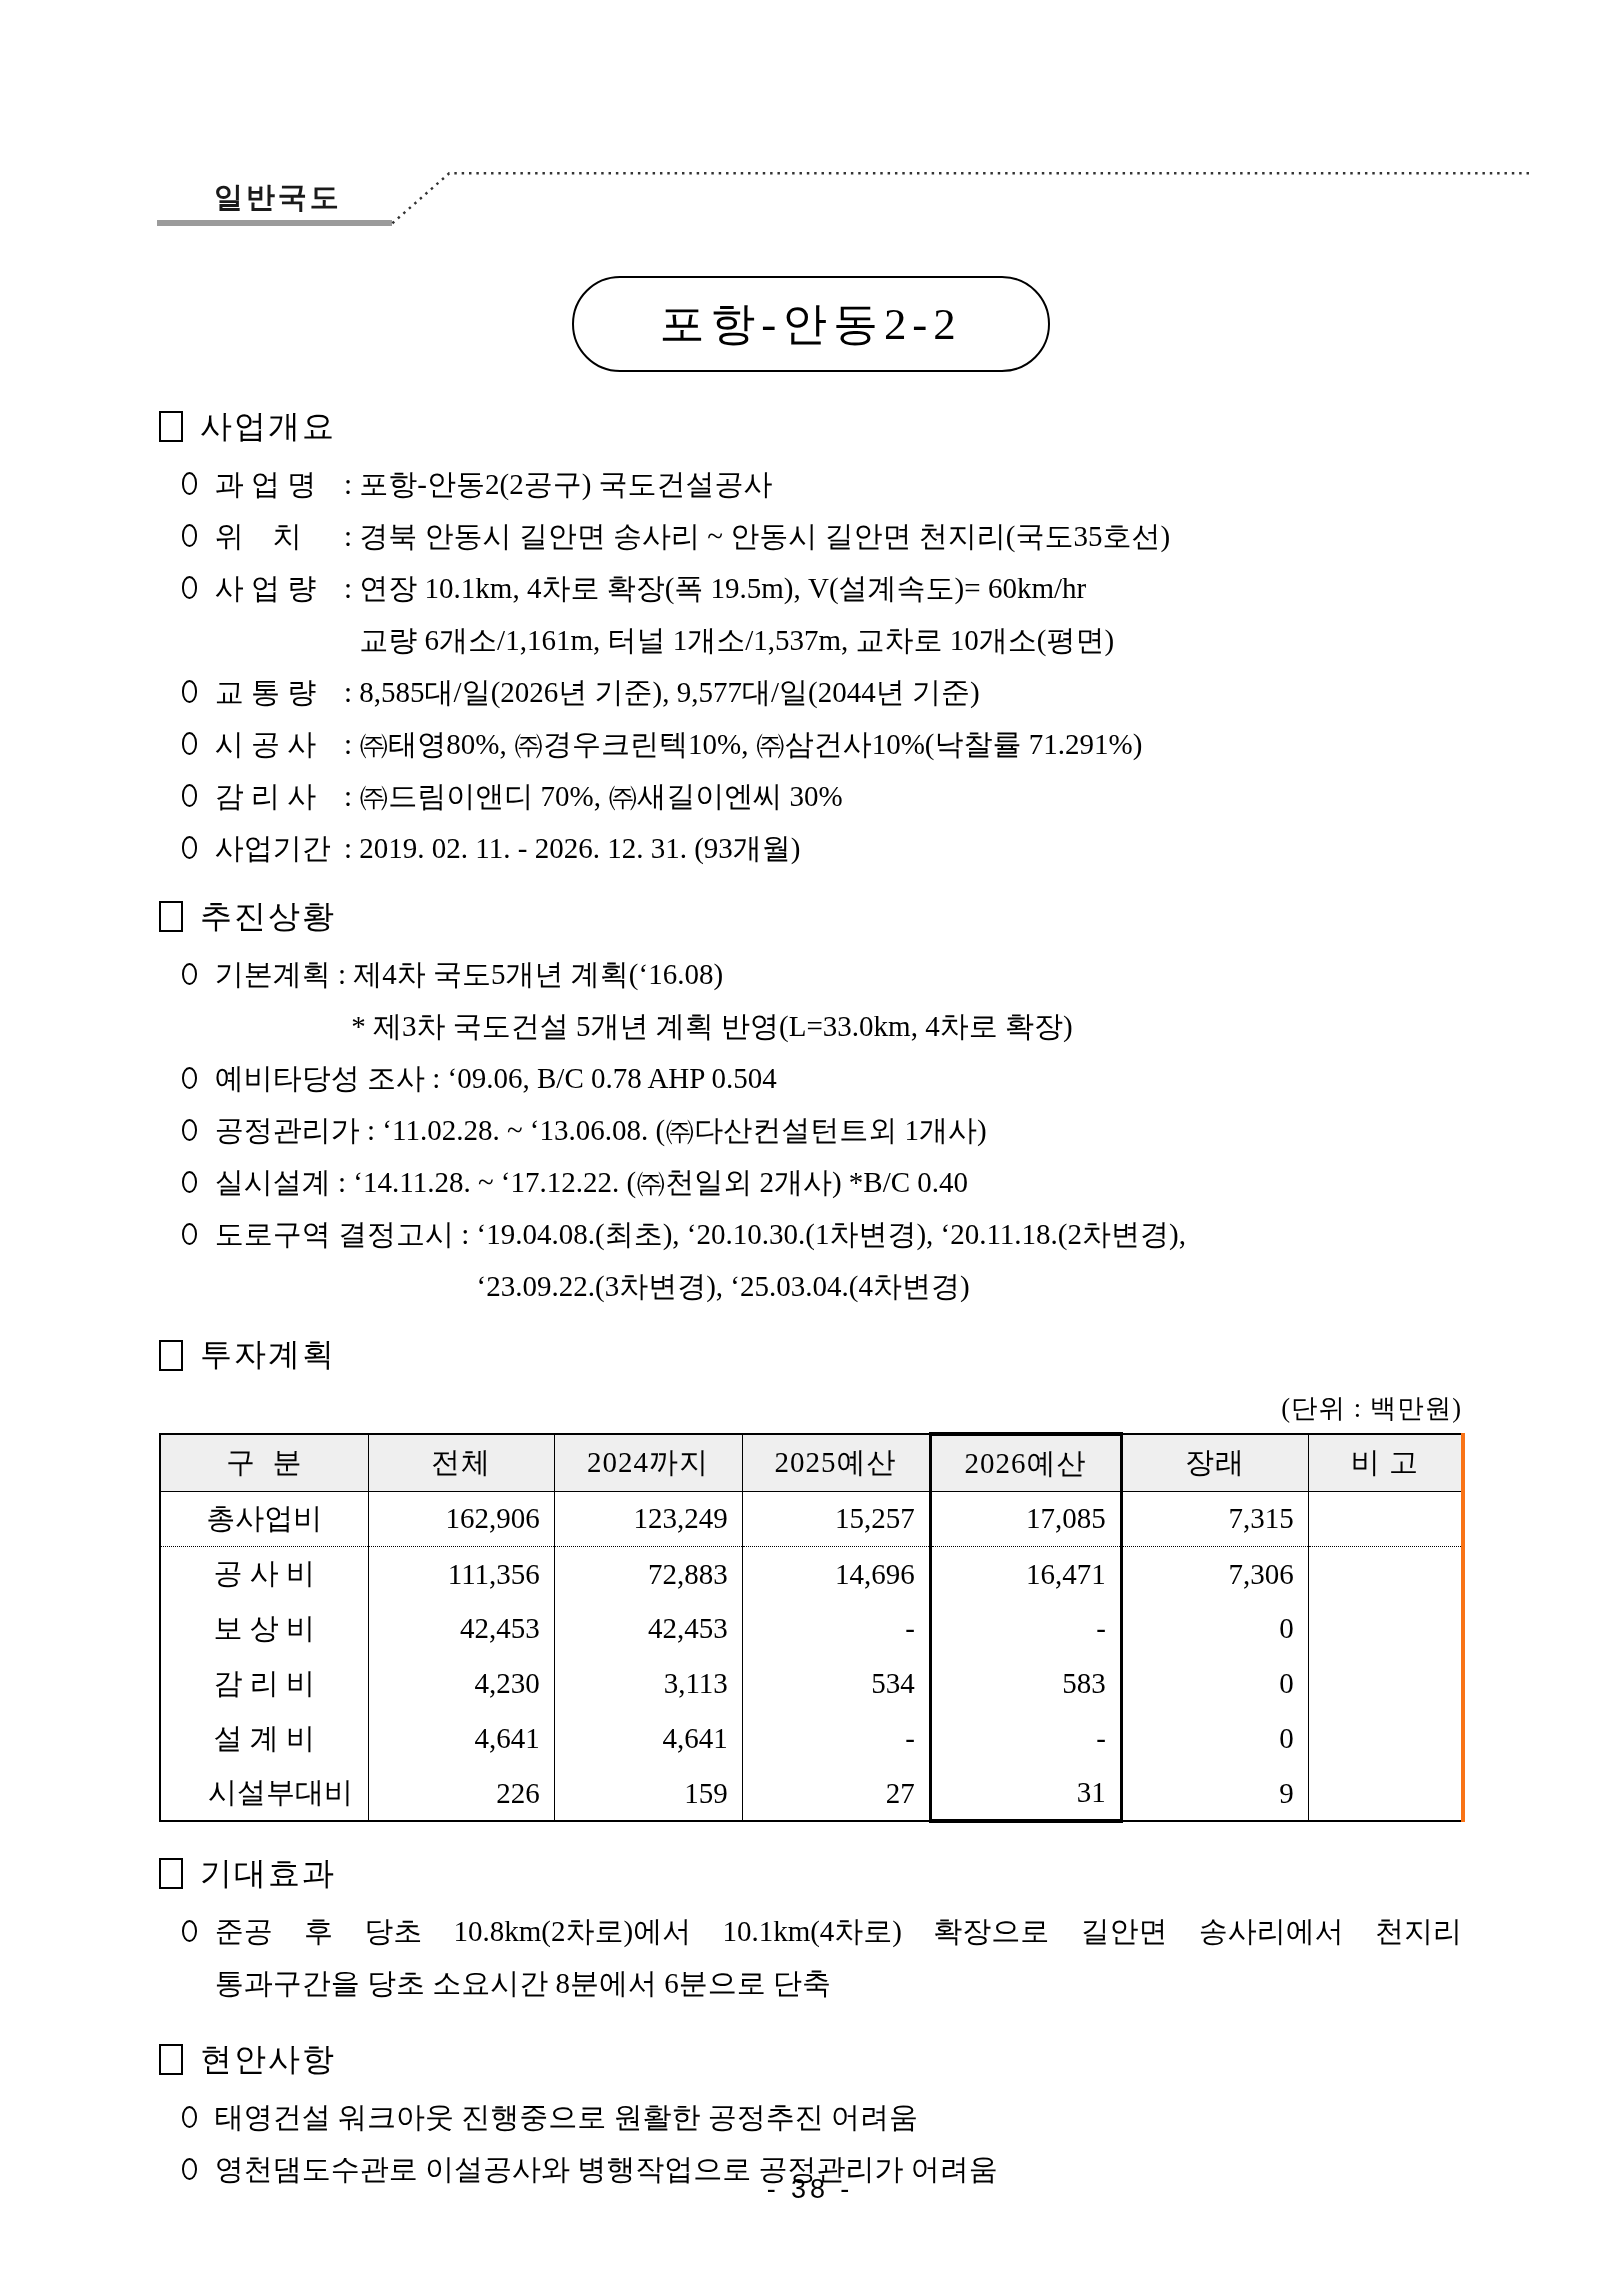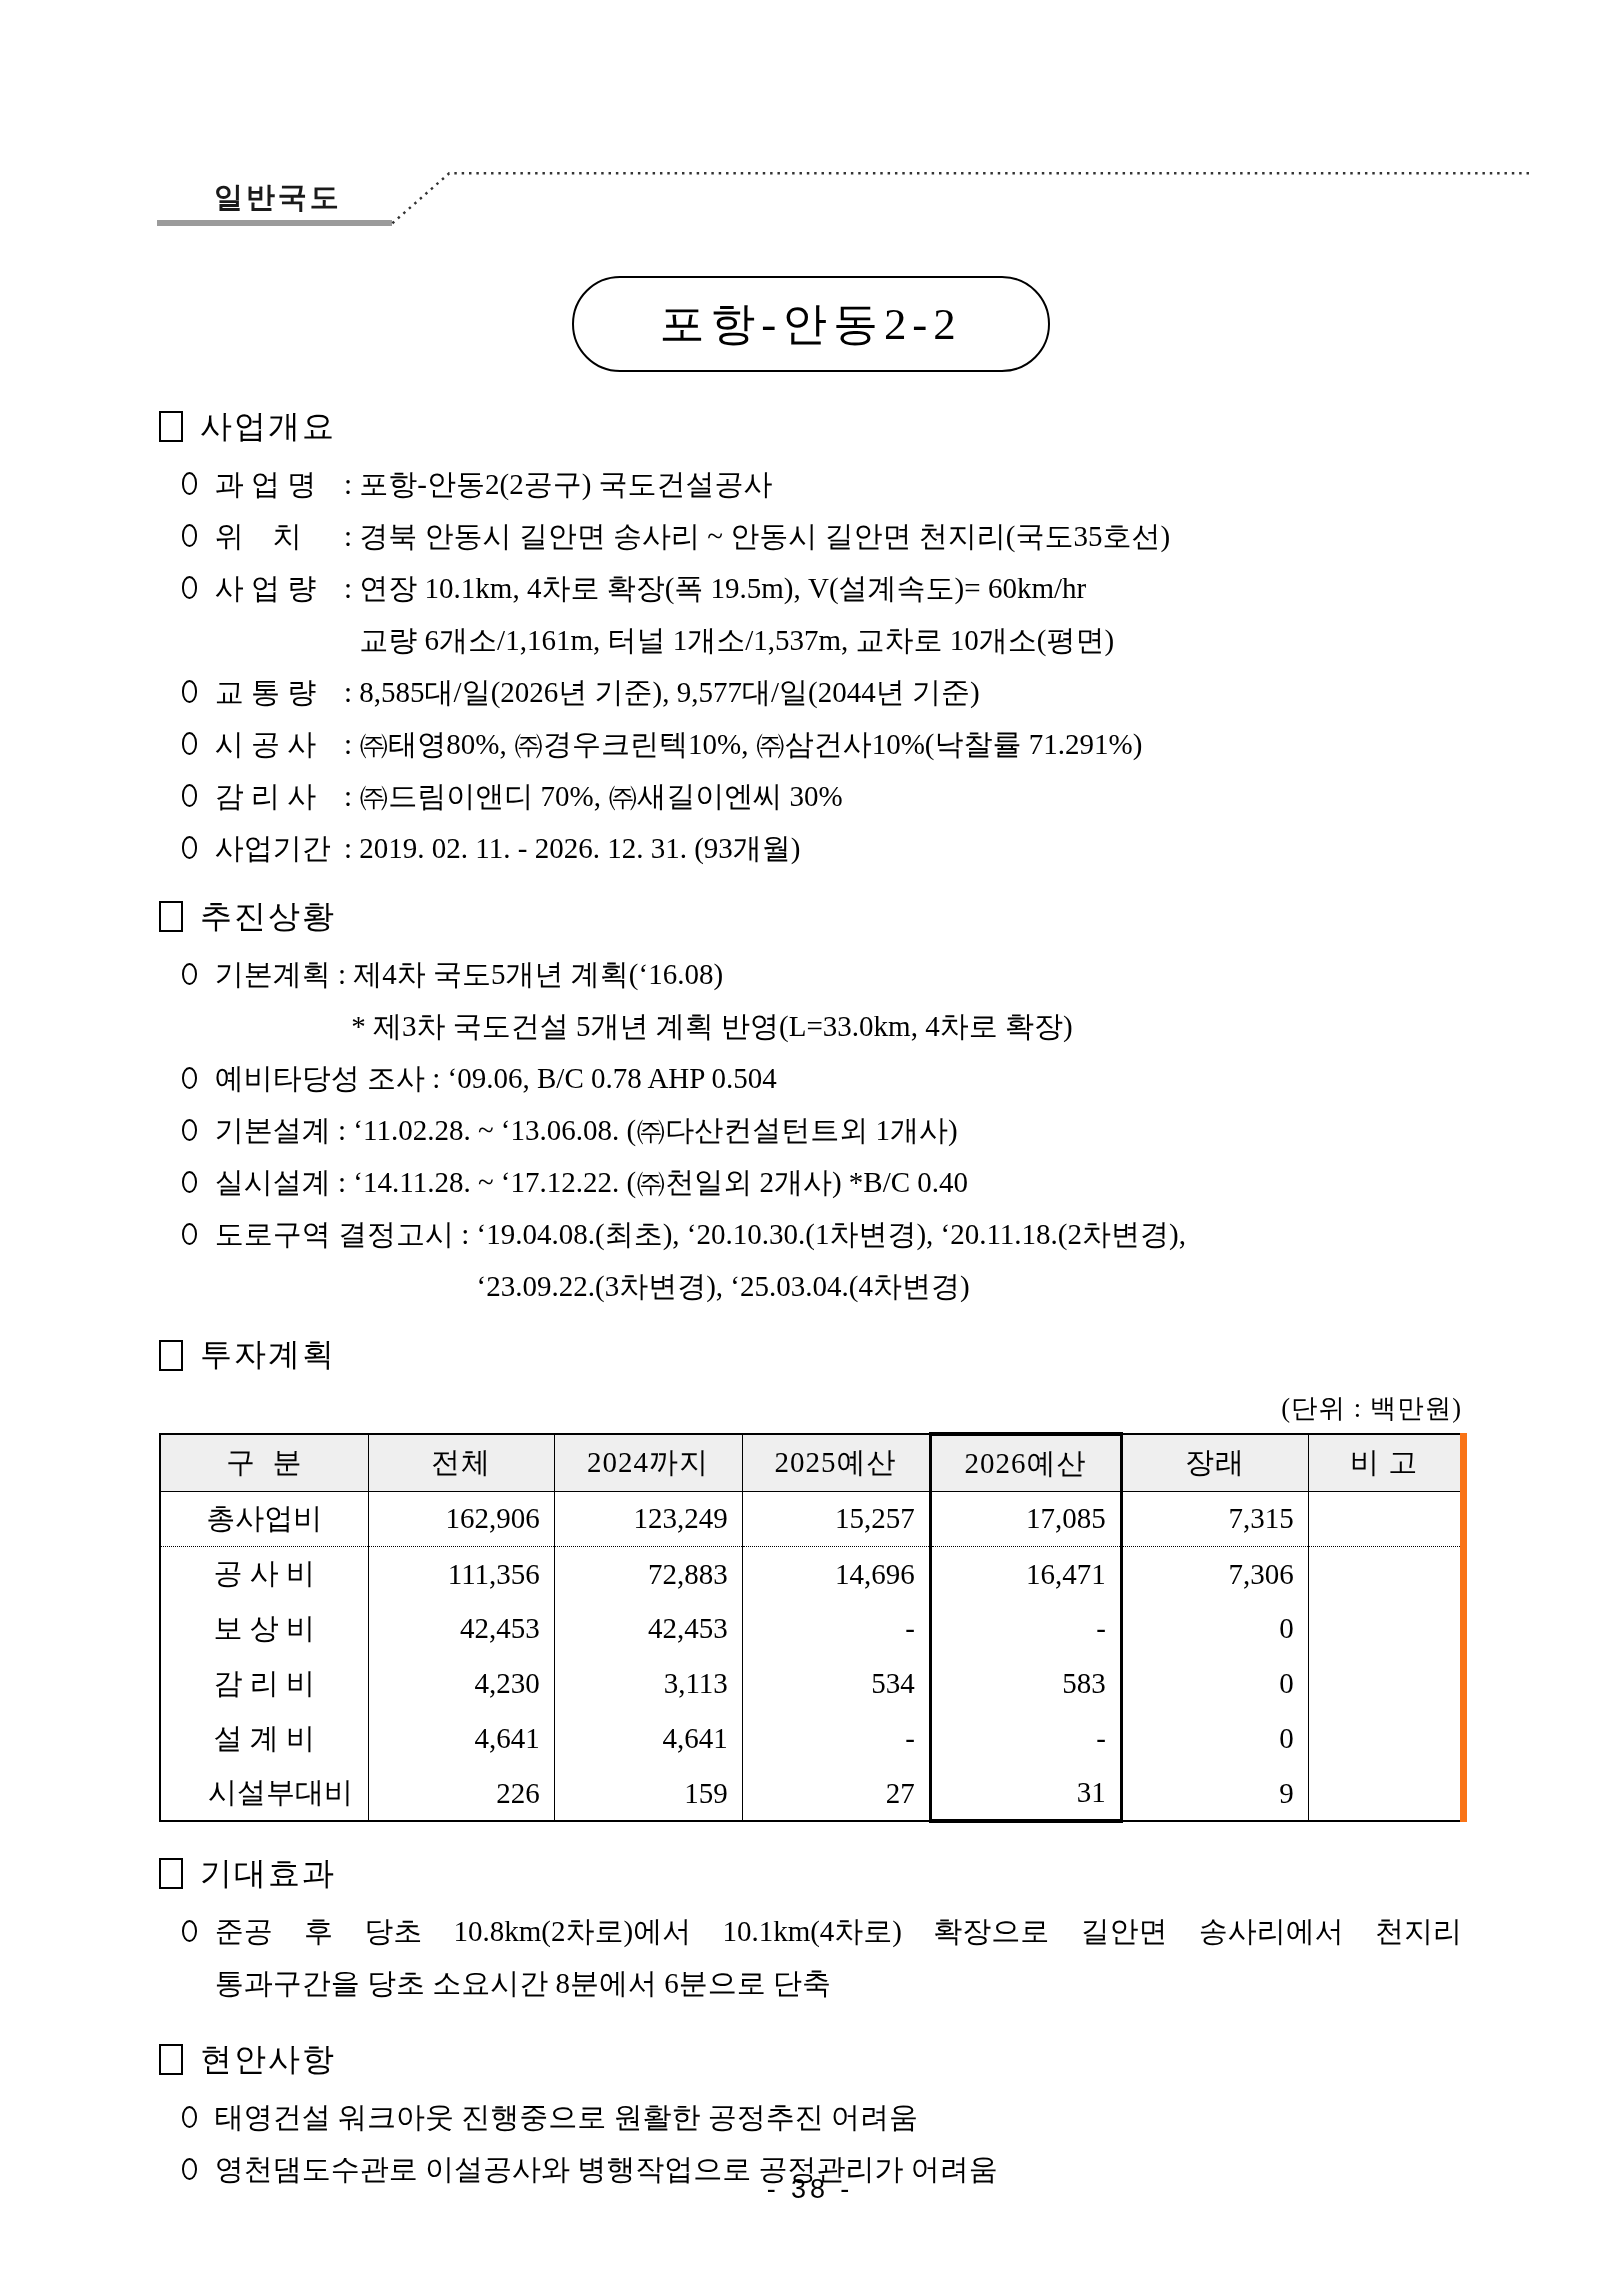--- a/index.html
+++ b/index.html
@@ -92,21 +92,21 @@
   table.inv thead th{
     background:#efefef;font-weight:500;
     border-top:2px solid #000;border-bottom:1px solid #000;
     text-align:center;white-space:pre;height:57px;letter-spacing:1px;
   }
   table.inv .c-label{text-align:center;white-space:pre;}
   table.inv .c-num{text-align:right;}
   table.inv tr.r-last td{border-bottom:2px solid #000;padding-left:46px;}
   table.inv tr.r-dotted td{border-bottom:1px dotted #000;}
   table.inv td.first,table.inv th.first{border-left:2px solid #000;}
-  table.inv td.last,table.inv th.last{border-right:7px solid #f97316;}
+  table.inv td.last,table.inv th.last{border-right:4px solid #f97316;}
   
   table.inv .hl{border-left:3.9px solid #000;border-right:3.9px solid #000;}
   table.inv th.hl{border-top:4.9px solid #000;}
   table.inv tr.r-last td.hl{border-bottom:4.9px solid #000;}
   
   .footer{
     position:absolute;left:0;bottom:86px;width:1620px;
     text-align:center;font-size:27px;letter-spacing:3.9px;
     font-family:"Liberation Sans","DejaVu Sans",sans-serif;
   }
@@ -210,21 +210,21 @@
       <div class="item">
         <span class="dot"></span>
         <span class="lbl">예비타당성 조사</span>
         <span class="colon"> : </span>
         <div class="txt">
           <div class="line">‘09.06, B/C 0.78 AHP 0.504</div>
         </div>
       </div>
       <div class="item">
         <span class="dot"></span>
-        <span class="lbl">기본설계</span>
+        <span class="lbl">공정관리가</span>
         <span class="colon"> : </span>
         <div class="txt">
           <div class="line">‘11.02.28. ~ ‘13.06.08. (㈜다산컨설턴트외 1개사)</div>
         </div>
       </div>
       <div class="item">
         <span class="dot"></span>
         <span class="lbl">실시설계</span>
         <span class="colon"> : </span>
         <div class="txt">

